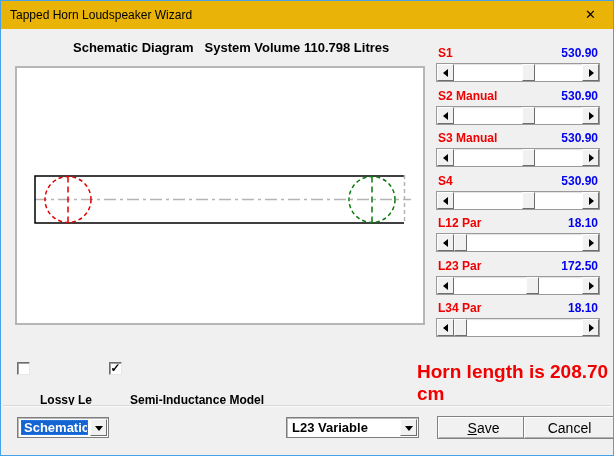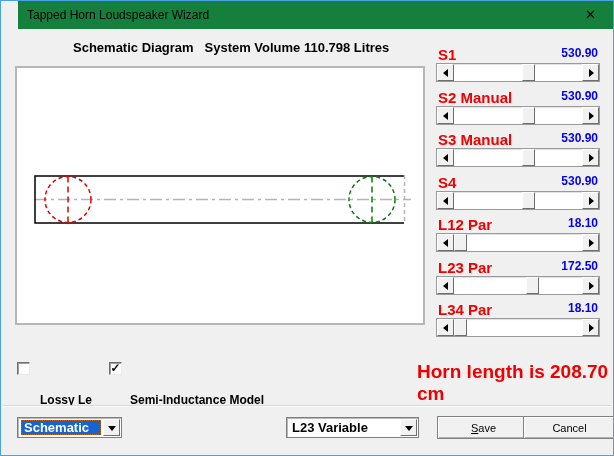--- a/index.html
+++ b/index.html
@@ -1,31 +1,31 @@
 <!DOCTYPE html>
 <html><head>
 <meta charset="utf-8">
 <style>
   html,body{margin:0;padding:0;background:#777;}
   .win{
     position:relative;width:614px;height:456px;box-sizing:border-box;
     background:#f0f0f0;border:1px solid #49a2e8;
     font-family:"Liberation Sans",sans-serif;color:#000;overflow:hidden;
   }
-  .titlebar{position:absolute;left:17px;top:0;right:0;height:28px;background:#15803d;}
+  .titlebar{position:absolute;left:0;top:0;right:0;height:28px;background:#eab308;}
   .title{position:absolute;left:9px;top:7px;font-size:12px;color:#000;}
   .closebtn{position:absolute;right:0;top:0;width:45px;height:28px;text-align:center;
     line-height:28px;font-size:13px;color:#000;cursor:default;}
   .hdr{position:absolute;left:72px;top:39px;font-size:13px;font-weight:bold;white-space:pre;text-align:right;}
   .canvas{position:absolute;left:14px;top:65px;width:406px;height:255px;background:#fff;
     border:2px solid #b6b6b6;box-sizing:content-box;}
   
   .sg{position:absolute;left:435px;width:164px;}
   .srow{position:relative;height:15px;width:164px;}
-  .slabel{position:absolute;left:2px;top:0;font-size:15px;font-weight:bold;color:#f00000;}
+  .slabel{position:absolute;left:2px;top:0;font-size:12px;font-weight:bold;color:#f00000;}
   .svalue{position:absolute;right:2px;top:0;font-size:12px;font-weight:bold;color:#0000f0;}
   .sbar{position:relative;margin-top:2px;width:164px;height:19px;box-sizing:border-box;
     background:#fff;border:1px solid #9a9a9a;box-shadow:inset 1px 1px 1px rgba(0,0,0,0.12);}
   .sbtn{position:absolute;top:0;width:17px;height:17px;background:#f1f1f1;box-sizing:border-box;
     border:1px solid;border-color:#fdfdfd #6e6e6e #6e6e6e #fdfdfd;}
   .sbtn.l{left:0;} .sbtn.r{right:0;}
   .tri-l{position:absolute;left:5px;top:4px;width:0;height:0;
     border-top:4px solid transparent;border-bottom:4px solid transparent;border-right:5px solid #000;}
   .tri-r{position:absolute;left:6px;top:4px;width:0;height:0;
     border-top:4px solid transparent;border-bottom:4px solid transparent;border-left:5px solid #000;}
@@ -46,21 +46,21 @@
   .combo .txt{position:absolute;left:3px;top:2px;right:20px;bottom:2px;font-size:13px;
     font-weight:bold;line-height:15px;padding-left:2px;white-space:nowrap;overflow:hidden;}
   .combo .txt.sel{background:#1464d2;color:#fff;border:1px dotted #c06018;line-height:13px;}
   .cbtn{position:absolute;right:1px;top:1px;width:17px;height:17px;background:#f1f1f1;box-sizing:border-box;
     border:1px solid;border-color:#fdfdfd #6e6e6e #6e6e6e #fdfdfd;}
   .tri-d{position:absolute;left:4px;top:6px;width:0;height:0;
     border-left:4px solid transparent;border-right:4px solid transparent;border-top:5px solid #000;}
   
   .btn{position:absolute;top:415px;width:93px;height:23px;box-sizing:border-box;background:#f1f1f1;
     border:1px solid #828282;box-shadow:inset 1px 1px 0 #ffffff,inset -1px -1px 0 #b0b0b0;
-    font-size:11px;text-align:center;line-height:21px;white-space:pre;}
+    font-size:14px;text-align:center;line-height:21px;white-space:pre;}
 </style>
 </head>
 <body>
 
 <div class="win">
 
   <div class="titlebar">
     <span class="title">Tapped Horn Loudspeaker Wizard</span>
     <span class="closebtn">✕</span>
   </div>
@@ -188,21 +188,21 @@
   <span class="cbx" style="left:16px;top:361px"></span>
   <span class="cblabel" style="left:39px;top:360px"><span></span><span class="key">L</span><span>ossy Le</span></span>
 
   <span class="cbx" style="left:108px;top:361px">✓</span>
   <span class="cblabel" style="left:129px;top:360px"><span>S</span><span class="key">e</span><span>mi-Inductance Model</span></span>
 
   <div class="hornlen">Horn length is 208.70 cm</div>
 
   <div class="divider"></div>
 
-  <div class="combo" style="left:16px;width:105px">
+  <div class="combo" style="left:16px;width:92px">
     <span class="txt sel">Schematic</span>
     <span class="cbtn">
         <i class="tri-d"></i>
       </span>
   </div>
   <div class="combo" style="left:285px;width:133px">
     <span class="txt">L23 Variable</span>
     <span class="cbtn">
         <i class="tri-d"></i>
       </span>

